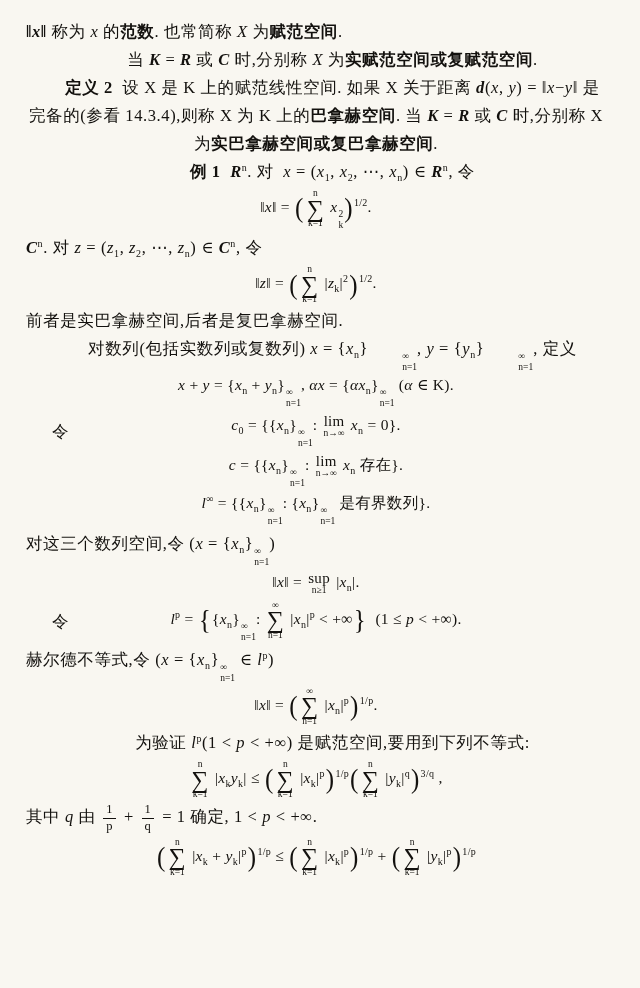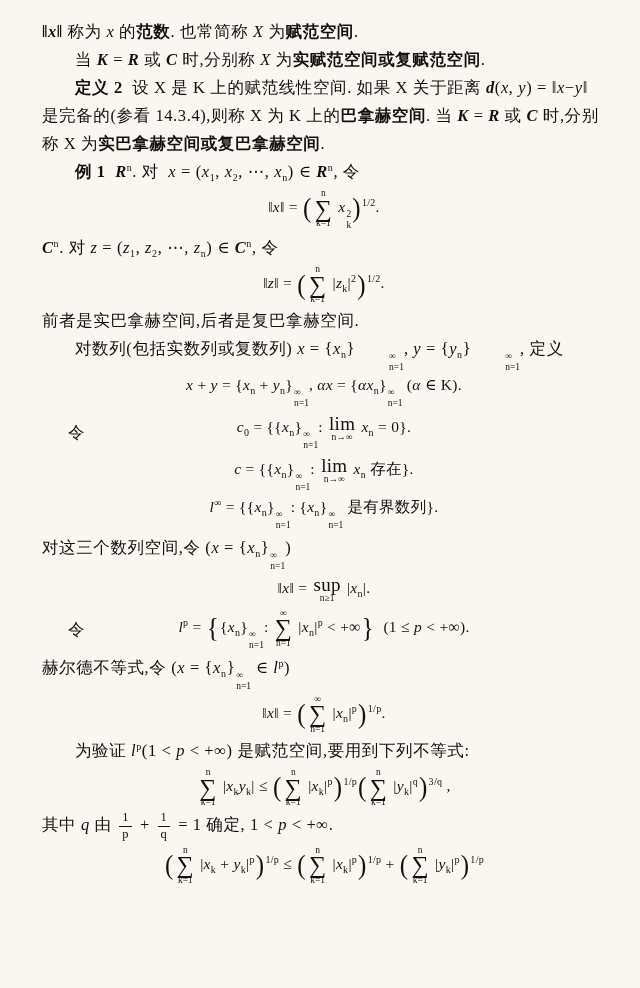--- a/index.html
+++ b/index.html
@@ -3,45 +3,45 @@
 <meta charset="utf-8">
 <style>
   html,body{margin:0;padding:0;}
   body{
     width:640px;height:988px;overflow:hidden;
     background:#f9f7f1;color:#13110e;
     font-family:"Liberation Serif","DejaVu Serif",serif;
   }
   .page{
     box-sizing:border-box;width:640px;height:988px;
-    padding:18px 34px 0 42px;
+    padding:18px 34px 0 26px;
   }
   .para{
     margin:0;font-size:16.5px;line-height:28px;letter-spacing:0.6px;
   }
-  .ind{text-indent:2em;}
+  .ind{text-indent:2em;text-align:center;}
   .seg{white-space:pre-wrap;}
   .b{font-weight:700;}
   .i{font-style:italic;}
   sup,sub{font-size:10px;line-height:0;white-space:pre;}
   .formula{
     margin:1px 0;padding:2px 0;text-align:center;
     font-size:15.5px;letter-spacing:0.3px;
   }
   .ling-row{position:relative;}
   .ling{
     position:absolute;left:26px;top:50%;transform:translateY(-50%);
     font-size:16.5px;letter-spacing:0.6px;
   }
   .stack{
     display:inline-flex;flex-direction:column;align-items:center;
     vertical-align:middle;margin:0 2px;line-height:1;
   }
   .st-s{font-size:9.5px;letter-spacing:0;}
-  .st-m{font-size:19px;}
+  .st-m{font-size:15px;}
   .st-m.sym{font-size:24px;line-height:0.85;}
   .ss{
     display:inline-flex;flex-direction:column;align-items:flex-start;
     font-size:9.5px;line-height:1.15;vertical-align:-5px;margin-left:1px;letter-spacing:0;
   }
   .frac{
     display:inline-flex;flex-direction:column;align-items:center;
     font-size:12.5px;line-height:1.25;vertical-align:middle;margin:0 3px;
   }
   .fr-t{border-bottom:1.2px solid #13110e;padding:0 3px;}

